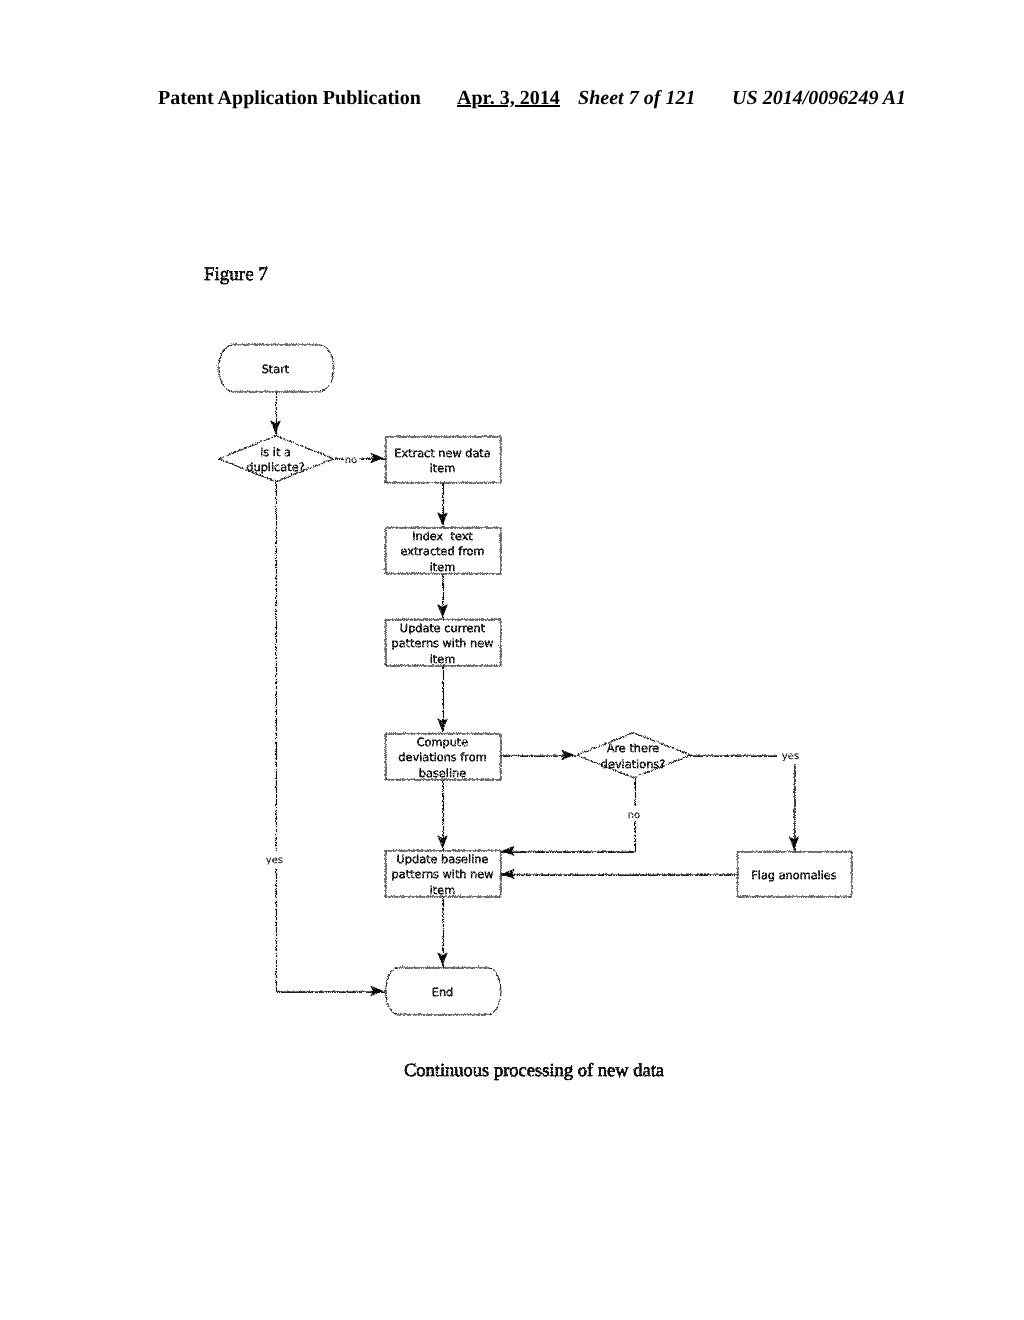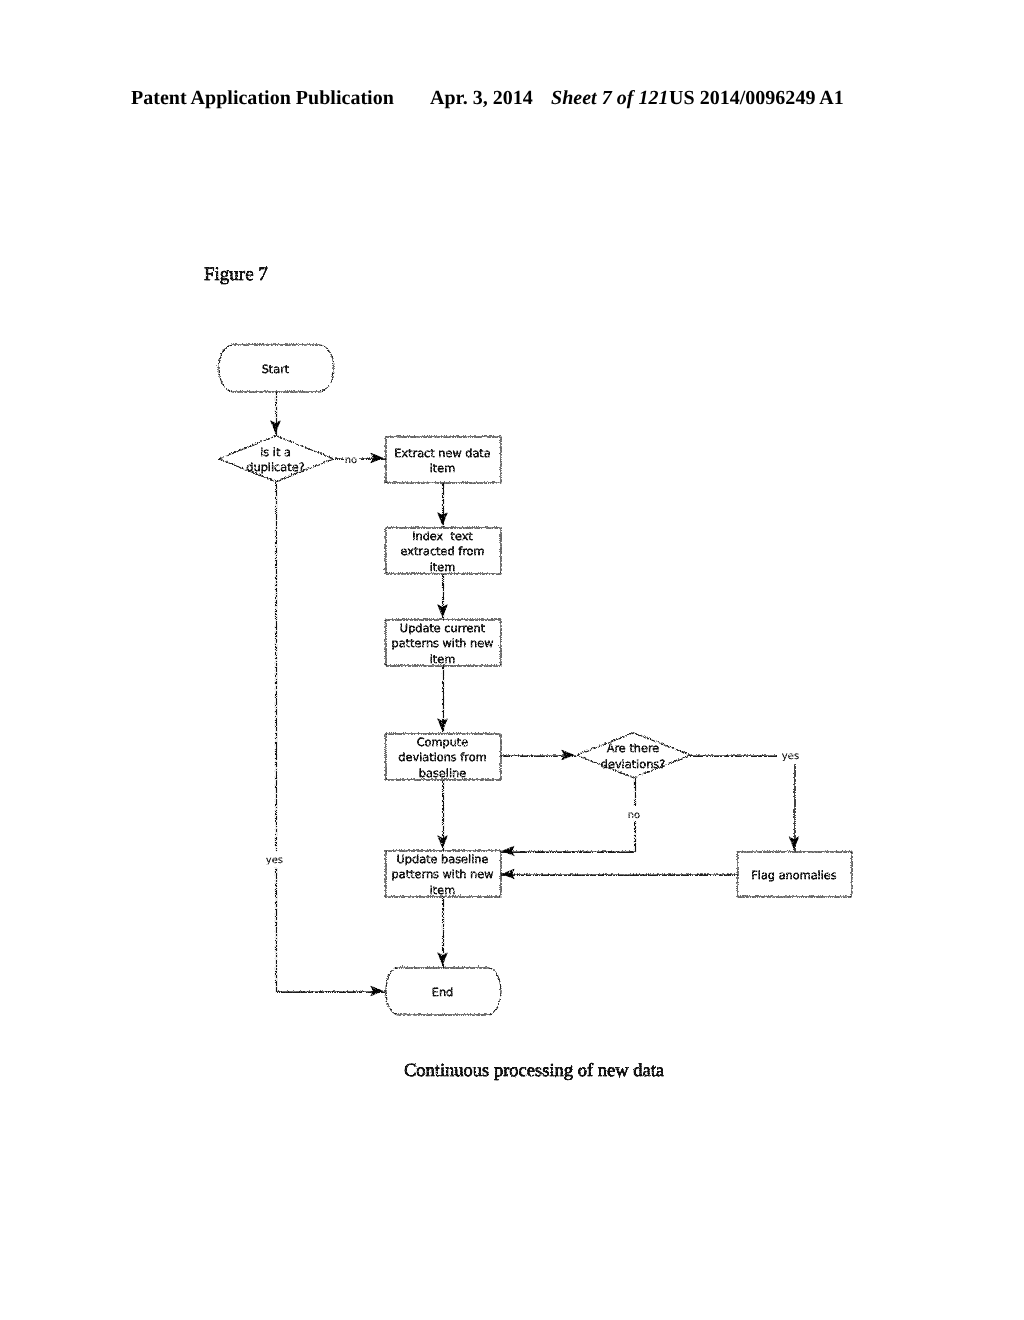--- a/index.html
+++ b/index.html
@@ -5,25 +5,25 @@
 <style>
   html,body{margin:0;padding:0;background:#ffffff;
             -webkit-font-smoothing:antialiased;text-rendering:geometricPrecision;}
   svg text{-webkit-font-smoothing:antialiased;}
   body{width:1024px;height:1320px;position:relative;overflow:hidden;
        font-family:"Liberation Serif",serif;color:#000;}
   .page{position:absolute;inset:0;}
   #hdr{position:absolute;left:0;top:107px;width:1024px;height:1px;
        filter:grayscale(1);}
   #hdr span{position:absolute;bottom:0;font-weight:bold;font-family:"Liberation Serif",serif;
-            font-size:20px;white-space:nowrap;line-height:1;letter-spacing:0.02px;}
+            font-size:20px;white-space:nowrap;line-height:1;letter-spacing:0.02px;margin-left:27px;}
   #h1{left:131px;}
-  #h2{left:430px;}
+  #h2{left:430px;text-decoration:underline;}
   #h3{left:551px;font-style:italic;}
-  #h4{left:669px;}
+  #h4{left:705px;font-style:italic;}
   #figlabel{position:absolute;left:204px;top:265px;font-size:19px;white-space:nowrap;
             line-height:1;font-family:"Liberation Serif",serif;color:#111;
             -webkit-text-stroke:0.42px #111;filter:url(#scanhtml);}
   #caption{position:absolute;left:404px;top:1062px;font-size:18.5px;white-space:nowrap;
            line-height:1;font-family:"Liberation Serif",serif;color:#111;
            -webkit-text-stroke:0.4px #111;filter:url(#scanhtml);}
   svg#chart{position:absolute;left:0;top:0;width:1024px;height:1320px;}
   .nodeText{font-family:"DejaVu Sans",sans-serif;font-size:11.3px;fill:#111;
             text-anchor:middle;stroke:#111;stroke-width:0.28;paint-order:stroke;}
   .edgeLabel{font-family:"DejaVu Sans",sans-serif;font-size:10px;fill:#2a2a2a;

